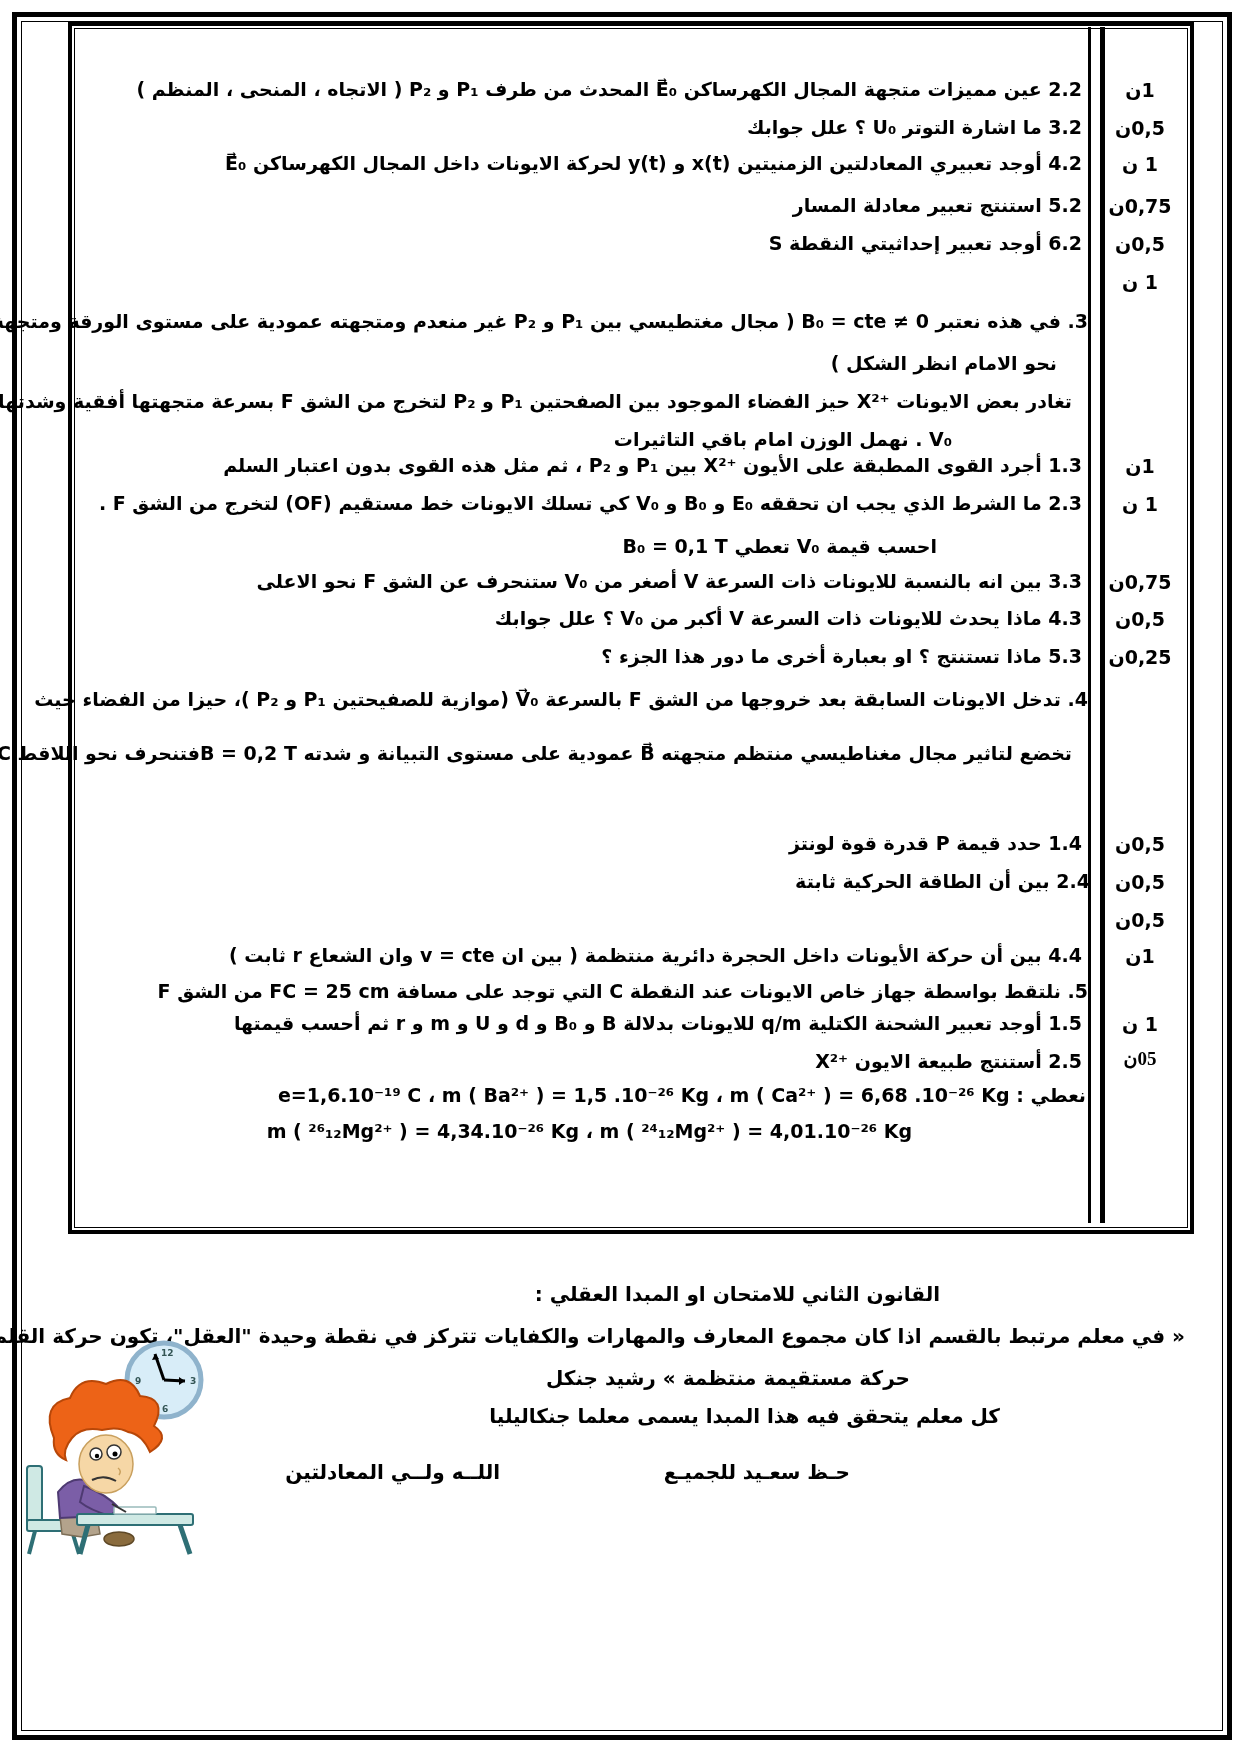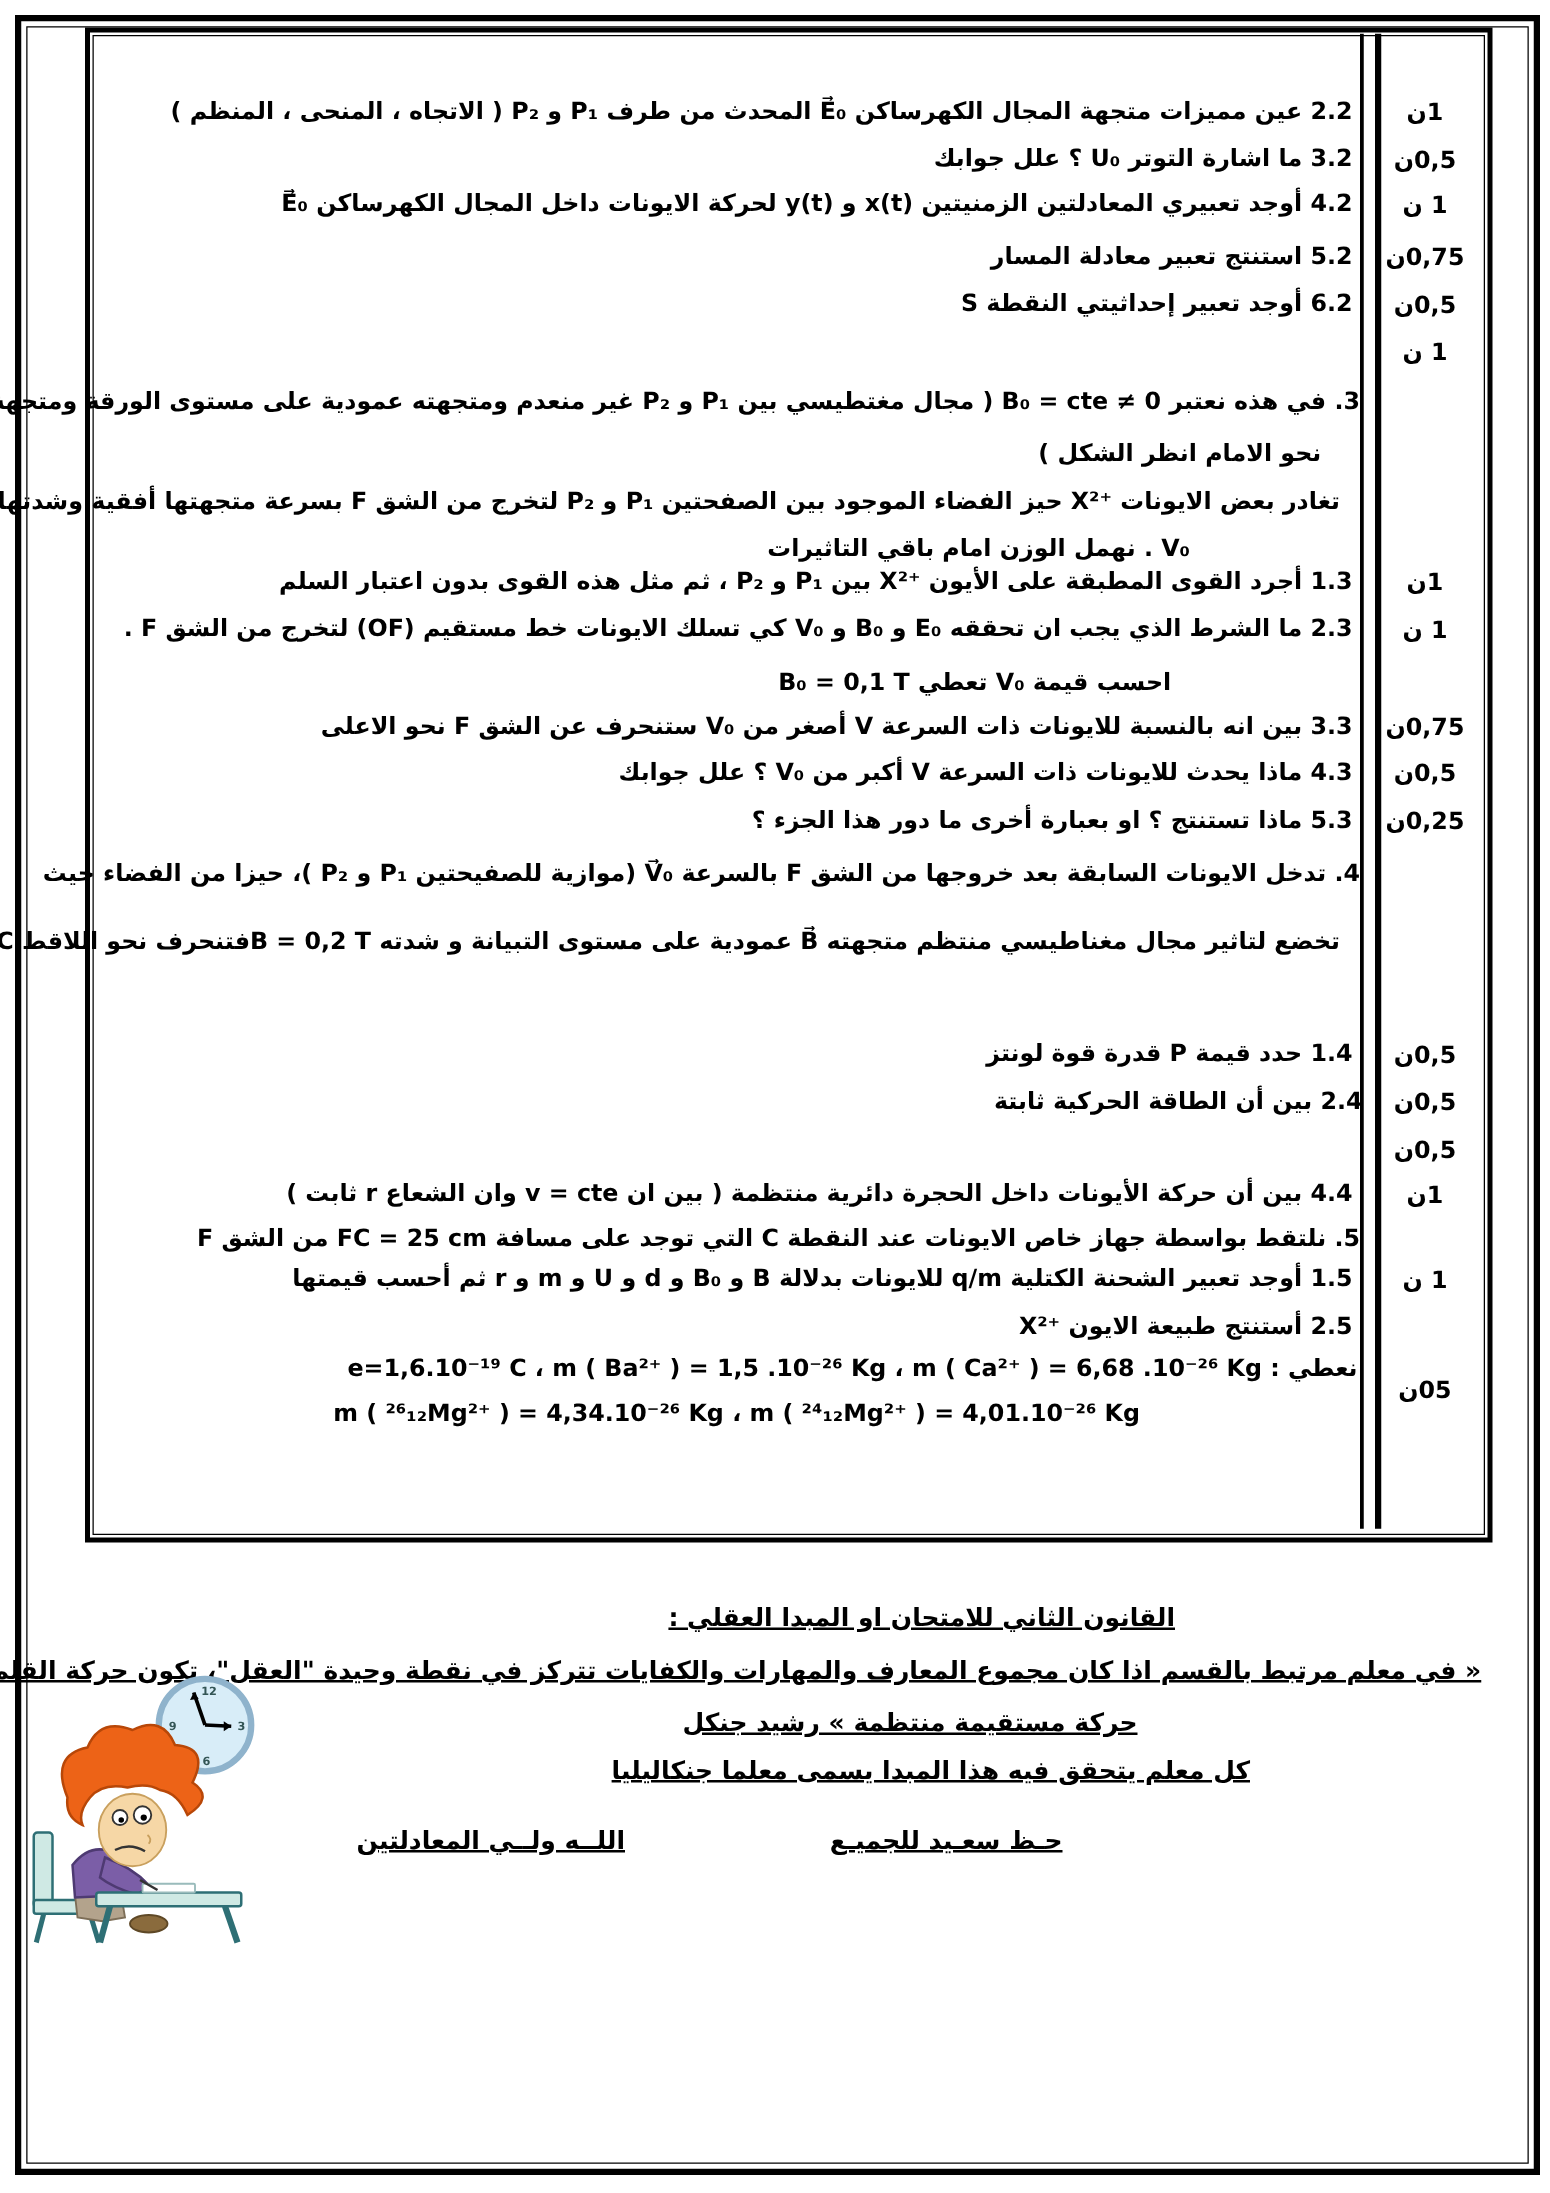--- a/index.html
+++ b/index.html
@@ -23,21 +23,21 @@
     position:absolute;direction:rtl;text-align:right;white-space:nowrap;
     font-size:19px;line-height:26px;font-weight:700;
   }
   .mark{
     position:absolute;left:1101px;width:78px;text-align:center;direction:rtl;
     font-size:19px;line-height:26px;font-weight:700;white-space:nowrap;
   }
   
   .footer-line{
     position:absolute;direction:rtl;text-align:center;white-space:nowrap;
-    font-size:20px;line-height:28px;font-weight:700;text-decoration:underline;
+    font-size:20px;line-height:28px;font-weight:700;
   }
   #footer-law-title{right:300px;top:1280px;}
   #footer-quote1{right:55px;top:1322px;}
   #footer-quote2{right:330px;top:1364px;}
   #footer-line3{right:240px;top:1402px;}
   #footer-wish-right{right:390px;top:1458px;}
   #footer-wish-left{right:740px;top:1458px;}
   
   #cartoon{left:22px;top:1334px;width:190px;height:222px;}
 </style>
@@ -89,21 +89,21 @@
     <div class="mark" style="top: 453px;">1ن</div>
     <div class="mark" style="top: 491px;">1 ن</div>
     <div class="mark" style="top: 569px;">0,75ن</div>
     <div class="mark" style="top: 606px;">0,5ن</div>
     <div class="mark" style="top: 644px;">0,25ن</div>
     <div class="mark" style="top: 831px;">0,5ن</div>
     <div class="mark" style="top: 869px;">0,5ن</div>
     <div class="mark" style="top: 907px;">0,5ن</div>
     <div class="mark" style="top: 943px;">1ن</div>
     <div class="mark" style="top: 1011px;">1 ن</div>
-    <div class="mark" style="top: 1099px;">05ن</div>
+    <div class="mark" style="top: 1046px; font-family: Liberation Serif, serif;">05ن</div>
   </div>
 
 <div class="footer-line" id="footer-law-title">القانون الثاني للامتحان او المبدا العقلي  :</div>
 <div class="footer-line" id="footer-quote1">« في معلم مرتبط بالقسم اذا كان مجموع المعارف والمهارات والكفايات تتركز في نقطة وحيدة "العقل"، تكون حركة القلم</div>
 <div class="footer-line" id="footer-quote2">حركة مستقيمة منتظمة » رشيد جنكل</div>
 <div class="footer-line" id="footer-line3">كل معلم يتحقق فيه هذا المبدا يسمى معلما جنكاليليا</div>
 <div class="footer-line" id="footer-wish-right">حـظ سعـيد للجميـع</div>
 <div class="footer-line" id="footer-wish-left">اللــه ولــي المعادلتين</div>
 
 <svg class="abs" id="cartoon" viewBox="0 0 190 222">

